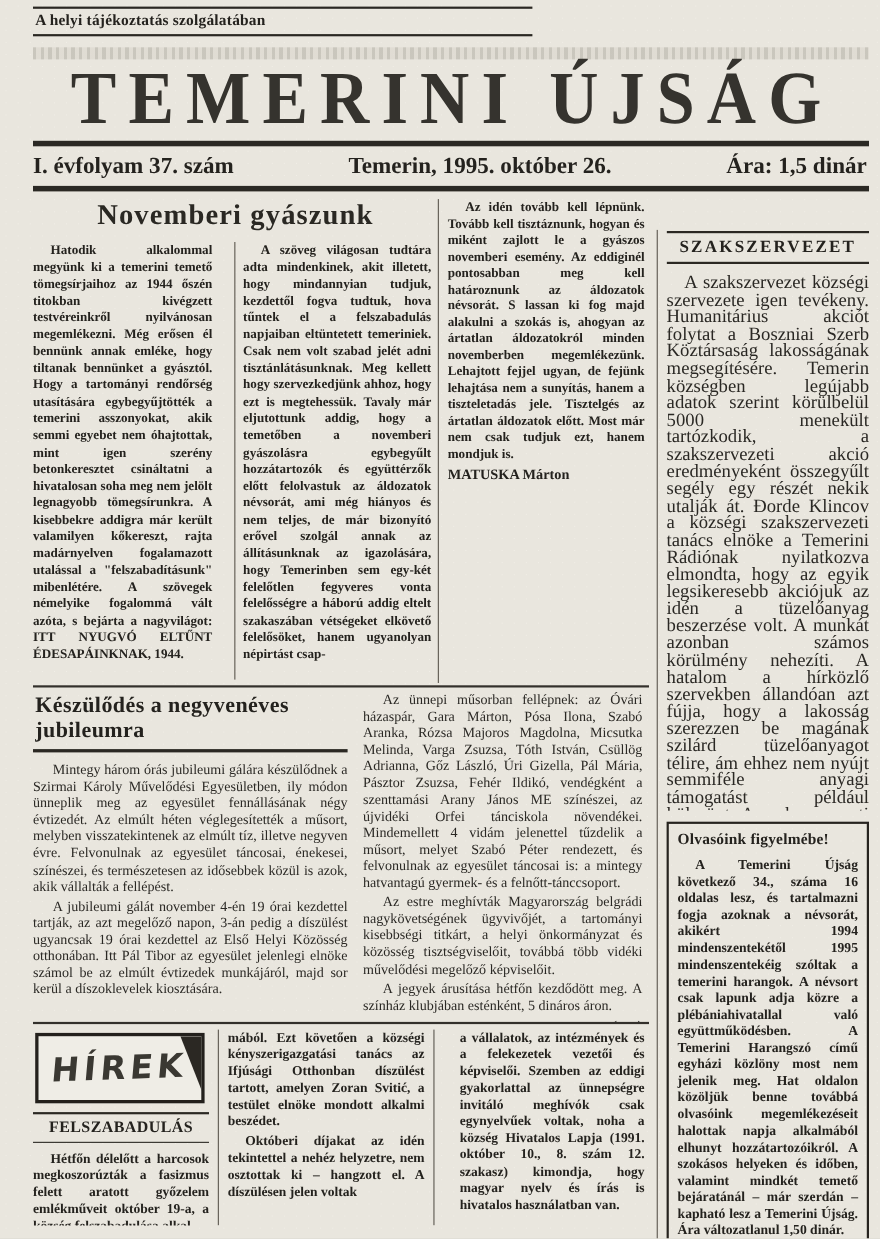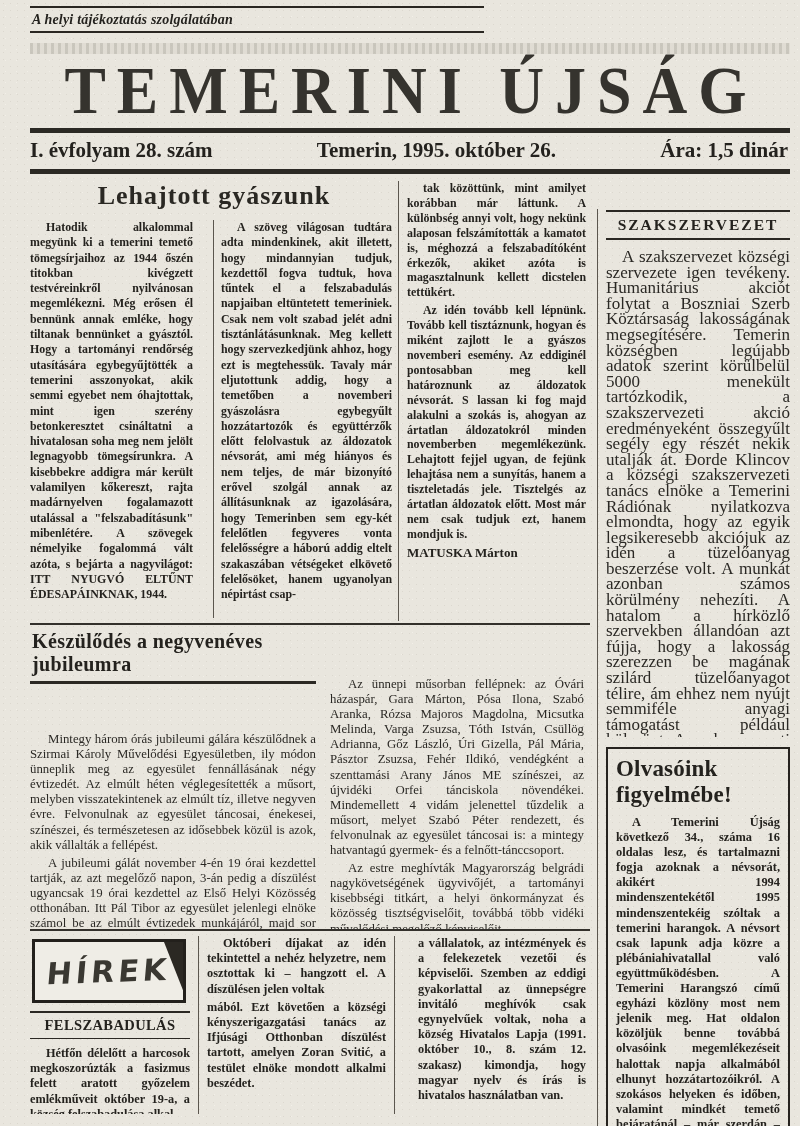--- a/index.html
+++ b/index.html
@@ -20,21 +20,20 @@
       radial-gradient(#dcd8cf 0.5px, transparent 0.6px),
       radial-gradient(#f2efe8 0.5px, transparent 0.6px);
     background-size:7px 7px, 11px 11px;
   }
   
   .tagline-wrap{
     width:452px;
     border-top:2px solid #2a2722;
     border-bottom:2px solid #2a2722;
     padding:2px 0 3px 2px;
-    font-style:italic;
   }
   .tagline-wrap span{font-size:14px;font-weight:bold;letter-spacing:0.2px;}
   .halftone{
     height:11px;margin-top:10px;margin-right:2px;
     background:repeating-linear-gradient(90deg,#bfbcb2 0 3px,#ddd9d0 3px 7px);
     opacity:.75;
   }
   .masthead{
     text-align:center;
     font-weight:bold;
@@ -92,21 +91,21 @@
     border-top:2px solid #33302b;border-bottom:2px solid #33302b;
     margin-top:2px;padding-top:4px;box-sizing:border-box;font-family:Liberation Serif, serif;
   }
   .jub-colA{width:300px;flex:0 0 300px;padding-right:14px;box-sizing:border-box;}
   .jub-colB{flex:1;padding-right:6px;}
   .jubilee-headline{
     font-size:20px;font-weight:bold;letter-spacing:0.4px;
     border-bottom:3px solid #2b2823;
     padding:1px 0 5px 2px;margin:0 0 9px;
   }
-  .jub-text{font-size:12.8px;font-weight:normal;line-height:15.1px;text-align:justify;color:#2a2824;margin-top:48px;}
+  .jub-text{font-size:12.8px;font-weight:normal;line-height:15.1px;text-align:justify;color:#2a2824;}
   .jub-text.para{text-indent:18px;}
   .jubilee-sig{text-align:right;font-weight:bold;font-size:13.5px;padding-top:3px;}
   
   .news-row{display:flex;height:178px;overflow:hidden;padding-top:5px;}
   .news-colA{width:168px;flex:0 0 168px;padding-right:8px;box-sizing:border-box;}
   .news-colB{width:196px;flex:0 0 196px;border-left:1px solid #5b564e;padding:0 8px;box-sizing:border-box;}
   .news-colC{flex:1;border-left:1px solid #5b564e;padding-left:23px;padding-right:4px;}
   .news-text{font-size:12.3px;font-weight:bold;line-height:15.2px;text-align:justify;}
   .hirek-box{
     position:relative;height:58px;margin:3px 4px 8px 2px;
@@ -134,60 +133,59 @@
     border-top:2px solid #2b2823;border-bottom:2px solid #2b2823;
     padding:4px 0;margin:1px 0 9px;
   }
   .union-body{font-size:17px;font-weight:normal;color:#2a2824;line-height:15.6px;text-align:justify;}
   .readers-box{
     box-sizing:border-box;
     border:2px solid #26231f;
     margin-top:10px;padding:7px 8px;
     height:392px;overflow:hidden;
   }
-  .readers-headline{font-size:23px;font-weight:bold;margin:0 0 7px;letter-spacing:0.2px;}
+  .readers-headline{font-size:14px;font-weight:bold;margin:0 0 7px;letter-spacing:0.2px;}
   .readers-body{font-size:12.4px;font-weight:bold;line-height:15.1px;text-align:justify;}
 </style>
 </head>
 <body>
 
 <div class="page">
 
   <div class="tagline-wrap">
     <span>A helyi tájékoztatás szolgálatában</span>
   </div>
   <div class="halftone"></div>
   <div class="masthead">TEMERINI ÚJSÁG</div>
 
   <div class="rule"></div>
   <div class="dateline">
-    <span>I. évfolyam 28. szám</span>
+    <span>I. évfolyam 37. szám</span>
     <span>Temerin, 1995. október 26.</span>
     <span>Ára: 1,5 dinár</span>
   </div>
   <div class="rule"></div>
 
   <div class="content">
 
     <div class="left-region">
 
       <div class="lead-row">
         <div class="lead-left">
-          <h1 class="lead-headline">Lehajtott gyászunk</h1>
+          <h1 class="lead-headline">Novemberi gyászunk</h1>
           <div class="lead-cols">
             <div class="lead-col c1">
               <p class="para">Hatodik alkalommal megyünk ki a temerini temető tömegsírjaihoz az 1944 őszén titokban kivégzett testvéreinkről nyilvánosan megemlékezni. Még erősen él bennünk annak emléke, hogy tiltanak bennünket a gyásztól. Hogy a tartományi rendőrség utasítására egybegyűjtötték a temerini asszonyokat, akik semmi egyebet nem óhajtottak, mint igen szerény betonkeresztet csináltatni a hivatalosan soha meg nem jelölt legnagyobb tömegsírunkra. A kisebbekre addigra már került valamilyen kőkereszt, rajta madárnyelven fogalamazott utalással a "felszabadításunk" mibenlétére. A szövegek némelyike fogalommá vált azóta, s bejárta a nagyvilágot: ITT NYUGVÓ ELTŰNT ÉDESAPÁINKNAK, 1944.</p>
             </div>
             <div class="lead-col c2">
               <p class="para">A szöveg világosan tudtára adta mindenkinek, akit illetett, hogy mindannyian tudjuk, kezdettől fogva tudtuk, hova tűntek el a felszabadulás napjaiban eltüntetett temeriniek. Csak nem volt szabad jelét adni tisztánlátásunknak. Meg kellett hogy szervezkedjünk ahhoz, hogy ezt is megtehessük. Tavaly már eljutottunk addig, hogy a temetőben a novemberi gyászolásra egybegyűlt hozzátartozók és együttérzők előtt felolvastuk az áldozatok névsorát, ami még hiányos és nem teljes, de már bizonyító erővel szolgál annak az állításunknak az igazolására, hogy Temerinben sem egy-két felelőtlen fegyveres vonta felelősségre a háború addig eltelt szakaszában vétségeket elkövető felelősöket, hanem ugyanolyan népirtást csap-</p>
             </div>
           </div>
         </div>
         <div class="lead-col3">
-          <p class="para">tak közöttünk, mint amilyet korábban már láttunk. A különbség annyi volt, hogy nekünk alaposan felszámították a kamatot is, méghozzá a felszabadítóként érkezők, akiket azóta is magasztalnunk kellett dicstelen tettükért.</p>
           <p class="para">Az idén tovább kell lépnünk. Tovább kell tisztáznunk, hogyan és miként zajlott le a gyászos novemberi esemény. Az eddiginél pontosabban meg kell határoznunk az áldozatok névsorát. S lassan ki fog majd alakulni a szokás is, ahogyan az ártatlan áldozatokról minden novemberben megemlékezünk. Lehajtott fejjel ugyan, de fejünk lehajtása nem a sunyítás, hanem a tiszteletadás jele. Tisztelgés az ártatlan áldozatok előtt. Most már nem csak tudjuk ezt, hanem mondjuk is.</p>
           <div class="byline">MATUSKA Márton</div>
         </div>
       </div>
 
       <div class="jubilee-row">
         <div class="jub-colA">
           <h2 class="jubilee-headline">Készülődés a negyvenéves jubileumra</h2>
           <p class="jub-text para">Mintegy három órás jubileumi gálára készülődnek a Szirmai Károly Művelődési Egyesületben, ily módon ünneplik meg az egyesület fennállásának négy évtizedét. Az elmúlt héten véglegesítették a műsort, melyben visszatekintenek az elmúlt tíz, illetve negyven évre. Felvonulnak az egyesület táncosai, énekesei, színészei, és természetesen az idősebbek közül is azok, akik vállalták a fellépést.</p>
           <p class="jub-text para">A jubileumi gálát november 4-én 19 órai kezdettel tartják, az azt megelőző napon, 3-án pedig a díszülést ugyancsak 19 órai kezdettel az Első Helyi Közösség otthonában. Itt Pál Tibor az egyesület jelenlegi elnöke számol be az elmúlt évtizedek munkájáról, majd sor kerül a díszoklevelek kiosztására.</p>
@@ -203,22 +201,22 @@
       <div class="news-row">
         <div class="news-colA">
           <div class="hirek-box">
             <span class="hirek-text">HÍREK</span>
             <span class="hirek-tri"></span>
           </div>
           <h3 class="felszab-headline">FELSZABADULÁS</h3>
           <p class="news-text para">Hétfőn délelőtt a harcosok megkoszorúzták a fasizmus felett aratott győzelem emlékműveit október 19-a, a község felszabadulása alkal-</p>
         </div>
         <div class="news-colB">
+          <p class="news-text para" style="text-indent:0;">mából. Ezt követően a községi kényszerigazgatási tanács az Ifjúsági Otthonban díszülést tartott, amelyen Zoran Svitić, a testület elnöke mondott alkalmi beszédet.</p>
           <p class="news-text para">Októberi díjakat az idén tekintettel a nehéz helyzetre, nem osztottak ki – hangzott el. A díszülésen jelen voltak</p>
-          <p class="news-text para" style="text-indent:0;">mából. Ezt követően a községi kényszerigazgatási tanács az Ifjúsági Otthonban díszülést tartott, amelyen Zoran Svitić, a testület elnöke mondott alkalmi beszédet.</p>
         </div>
         <div class="news-colC">
           <p class="news-text para" style="text-indent:0;">a vállalatok, az intézmények és a felekezetek vezetői és képviselői. Szemben az eddigi gyakorlattal az ünnepségre invitáló meghívók csak egynyelvűek voltak, noha a község Hivatalos Lapja (1991. október 10., 8. szám 12. szakasz) kimondja, hogy magyar nyelv és írás is hivatalos használatban van.</p>
         </div>
       </div>
 
     </div>
 
     <div class="right-region">
       <div class="union-block">

